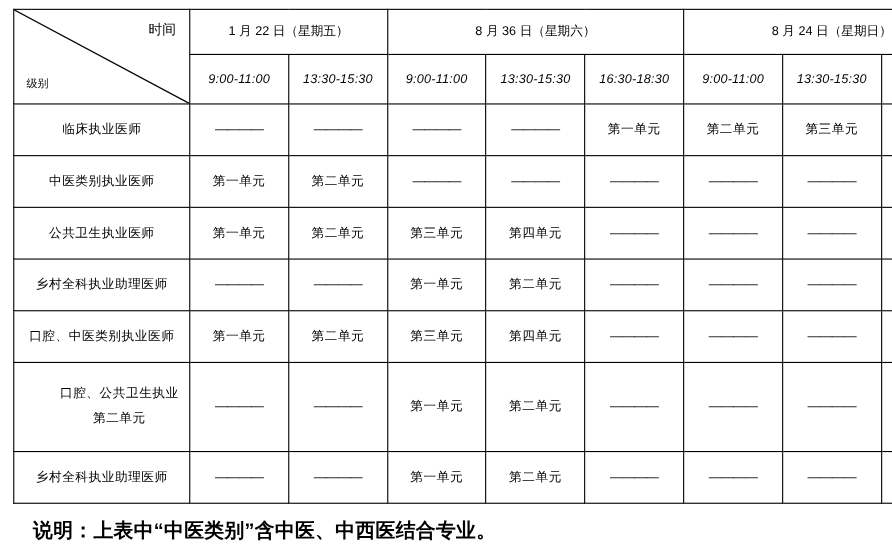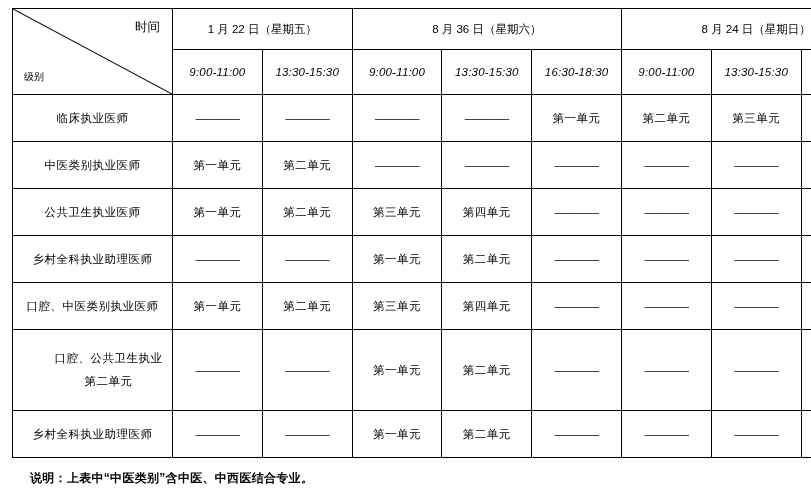--- a/index.html
+++ b/index.html
@@ -91,21 +91,21 @@
   tr.r-normal td { height: 42px; }
   tr.r-tall td { height: 76px; }
   td.level .two-line {
     display: block;
     line-height: 2.0;
     margin-left: 32px;
   }
   .note {
     margin-top: 12px;
     margin-left: 18px;
-    font-size: 12px;
+    font-size: 18px;
     font-weight: bold;
     letter-spacing: 0.3px;
   }
 </style>
 </head>
 <body>
 
 <div class="sheet">
   <table class="schedule">
     <colgroup>

